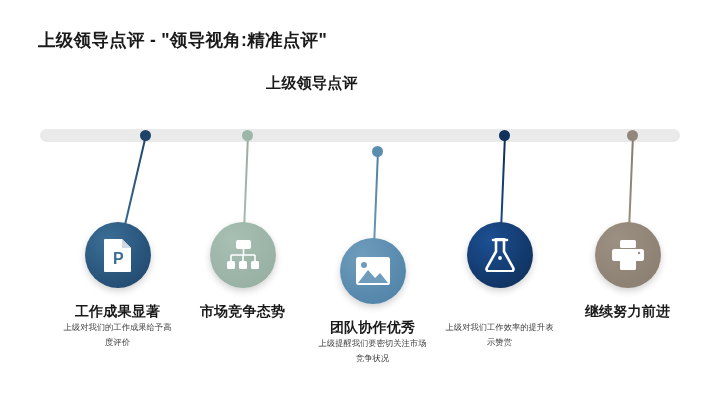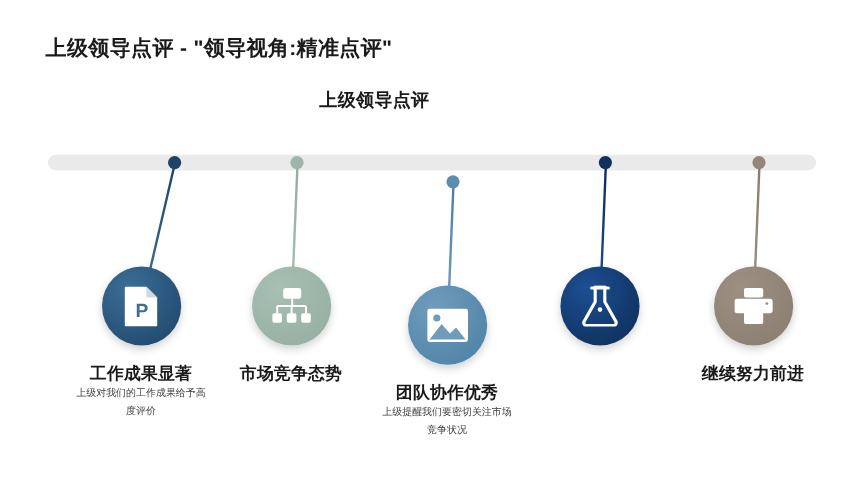--- a/index.html
+++ b/index.html
@@ -186,20 +186,21 @@
         <div class="node-dot" style="left:62px; background:#10315c;"></div>
         <div class="bubble" style="left:29.5px; top:222px;background:radial-gradient(circle at 34% 28%, #1c4f93 0%, #0d2b52 100%);">
           <span>
             <svg width="30" height="34" viewBox="0 0 30 34">
               <path d="M11 1 h8 v12.5 l9.2 16.3 a2.4 2.4 0 0 1 -2.1 3.6 h-22.2 a2.4 2.4 0 0 1 -2.1 -3.6 l9.2 -16.3 z" fill="none" stroke="#ffffff" stroke-width="2.6" stroke-linejoin="round"></path>
               <path d="M8 2 h14" stroke="#ffffff" stroke-width="2.6" stroke-linecap="round"></path>
               <circle cx="15" cy="20" r="1.9" fill="#ffffff"></circle>
             </svg>
           </span>
         </div>
+        <div class="item-desc">上级对我们工作效率的提升表示赞赏</div>
       </div>
       <div class="item" id="item-4">
         <div class="stem" style="left:66.5px; height:101.10412149464314px;background:linear-gradient(#877c6d,#9b9081);transform:rotate(2.3859440303888126deg);"></div>
         <div class="node-dot" style="left:62px; background:#92877a;"></div>
         <div class="bubble" style="left:29.5px; top:222px;background:radial-gradient(circle at 34% 28%, #9b9081 0%, #877c6d 100%);">
           <span>
             <svg width="32" height="30" viewBox="0 0 32 30">
               <rect x="8" y="0" width="16" height="8" rx="1.5" fill="#ffffff"></rect>
               <rect x="0" y="9" width="32" height="12" rx="2.5" fill="#ffffff"></rect>
               <rect x="8" y="18" width="16" height="12" rx="1.5" fill="#ffffff"></rect>

